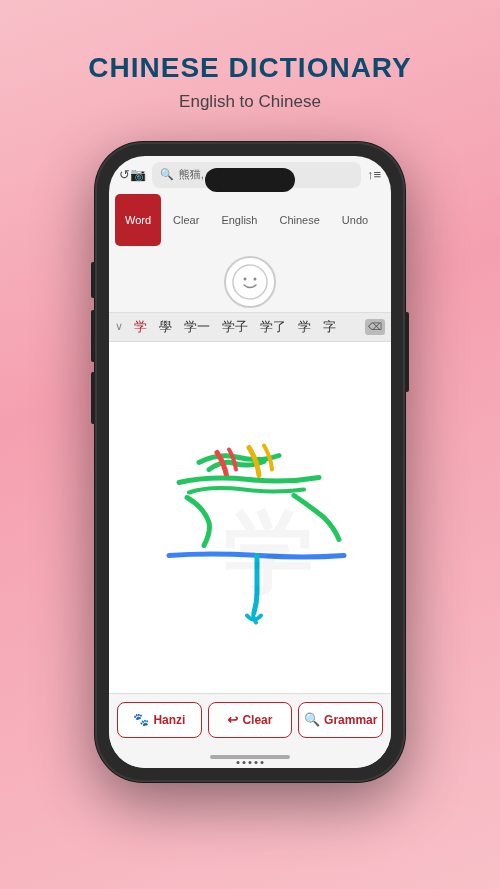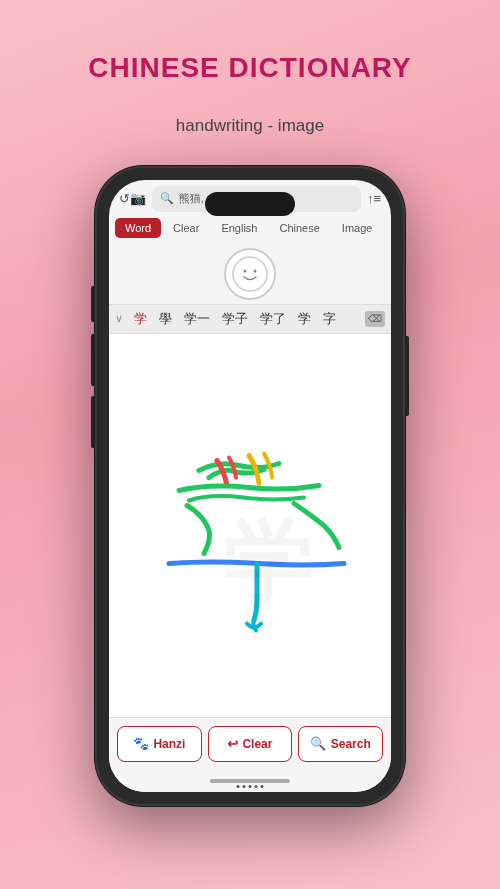--- a/index.html
+++ b/index.html
@@ -13,21 +13,21 @@
       align-items: center;
       font-family: -apple-system, BlinkMacSystemFont, 'Segoe UI', sans-serif;
       overflow: hidden;
       position: relative;
     }
 
     .app-title {
       margin-top: 52px;
       font-size: 28px;
       font-weight: 900;
-      color: #be185d;
+      color: #0c4a6e;
       text-align: center;
       letter-spacing: 1px;
       text-transform: uppercase;
     }
 
     .app-subtitle {
       margin-top: 6px;
       font-size: 17px;
       color: #444;
       text-align: center;
@@ -145,21 +145,21 @@
     
     .tabs-row {
       display: flex;
       padding: 0 6px;
       gap: 2px;
       margin-bottom: 4px;
       flex-shrink: 0;
     }
 
     .tab {
-      padding: 4px 10px;
+      padding: 20px 10px;
       border-radius: 5px;
       font-size: 11px;
       font-weight: 500;
       color: #555;
       cursor: pointer;
     }
 
     .tab.active {
       background: #b8202a;
       color: white;
@@ -318,22 +318,21 @@
     .top-icon {
       font-size: 13px;
       color: #555;
     }
   </style>
 </head>
 <body>
 
 <h1 class="app-title">CHINESE DICTIONARY</h1>
 <p class="app-subtitle">
-  <br>
-  <span>handwriting - image</span>
+  <span>English to Chinese</span><br>
 </p>
 
 <div class="phone-container">
   <div class="phone-shell">
     <div class="phone-btn-left"></div>
     <div class="phone-btn-left2"></div>
     <div class="phone-btn-left3"></div>
     <div class="phone-btn-right"></div>
 
     <div class="phone-screen">
@@ -348,21 +347,21 @@
         </div>
         <span class="top-icon">↑</span>
         <span class="top-icon">≡</span>
       </div>
 
       <div class="tabs-row">
         <div class="tab active">Word</div>
         <div class="tab">Clear</div>
         <div class="tab">English</div>
         <div class="tab">Chinese</div>
-        <div class="tab">Image</div>
+        <div class="tab">Undo</div>
       </div>
 
       <div class="smiley-area">
         <div class="smiley-circle">
           <svg width="36" height="36" viewBox="0 0 36 36">
             <circle cx="18" cy="18" r="17" fill="white" stroke="#ccc" stroke-width="1.5"></circle>
             <circle cx="13" cy="15" r="1.5" fill="#888"></circle>
             <circle cx="23" cy="15" r="1.5" fill="#888"></circle>
             <path d="M12 21 Q18 26 24 21" stroke="#888" stroke-width="1.5" fill="none" stroke-linecap="round"></path>
           </svg>
@@ -414,21 +413,21 @@
         <button class="bottom-btn">
           <span class="bottom-btn-icon">🐾</span>
           <span>Hanzi</span>
         </button>
         <button class="bottom-btn">
           <span class="bottom-btn-icon">↩</span>
           <span>Clear</span>
         </button>
         <button class="bottom-btn">
           <span class="bottom-btn-icon">🔍</span>
-          <span>Search</span>
+          <span>Grammar</span>
         </button>
       </div>
 
       <div class="home-indicator">
         <div class="home-bar"></div>
       </div>
     </div>
 
     <div class="phone-speaker">
       <div class="speaker-dot"></div>

